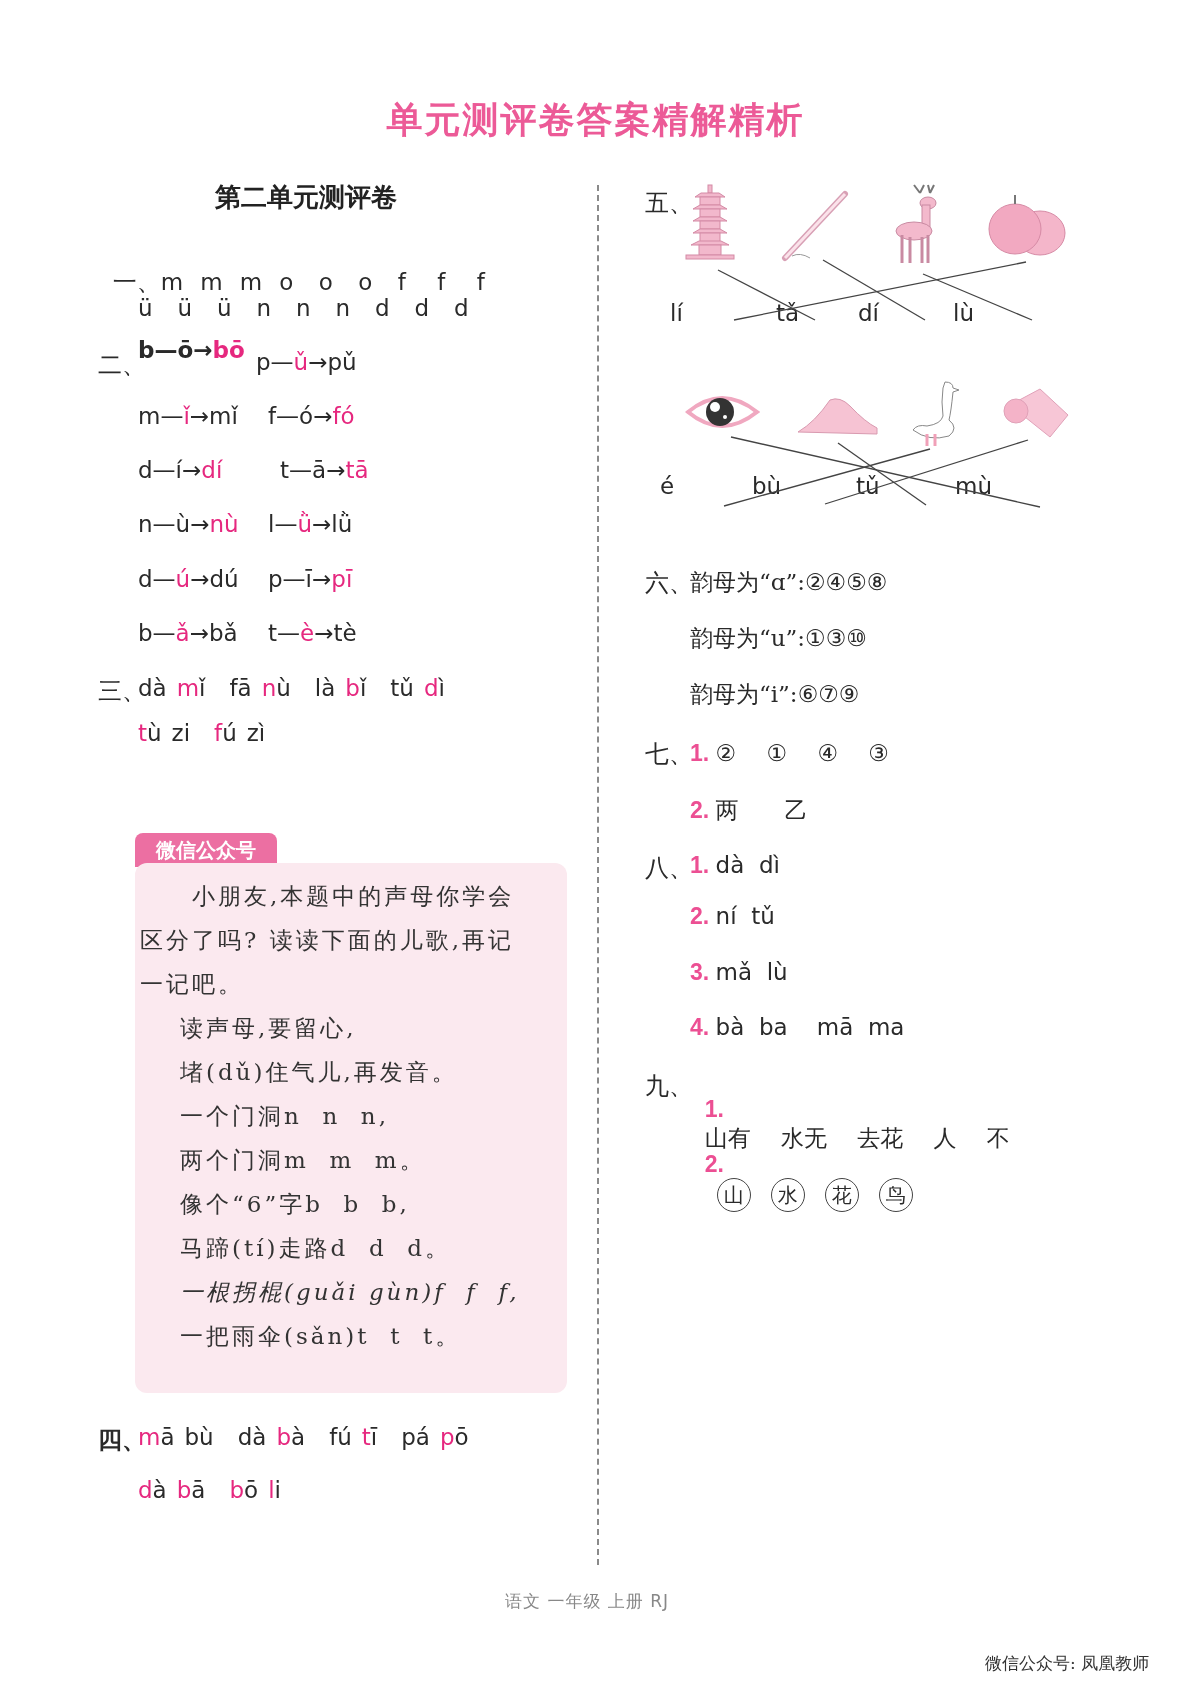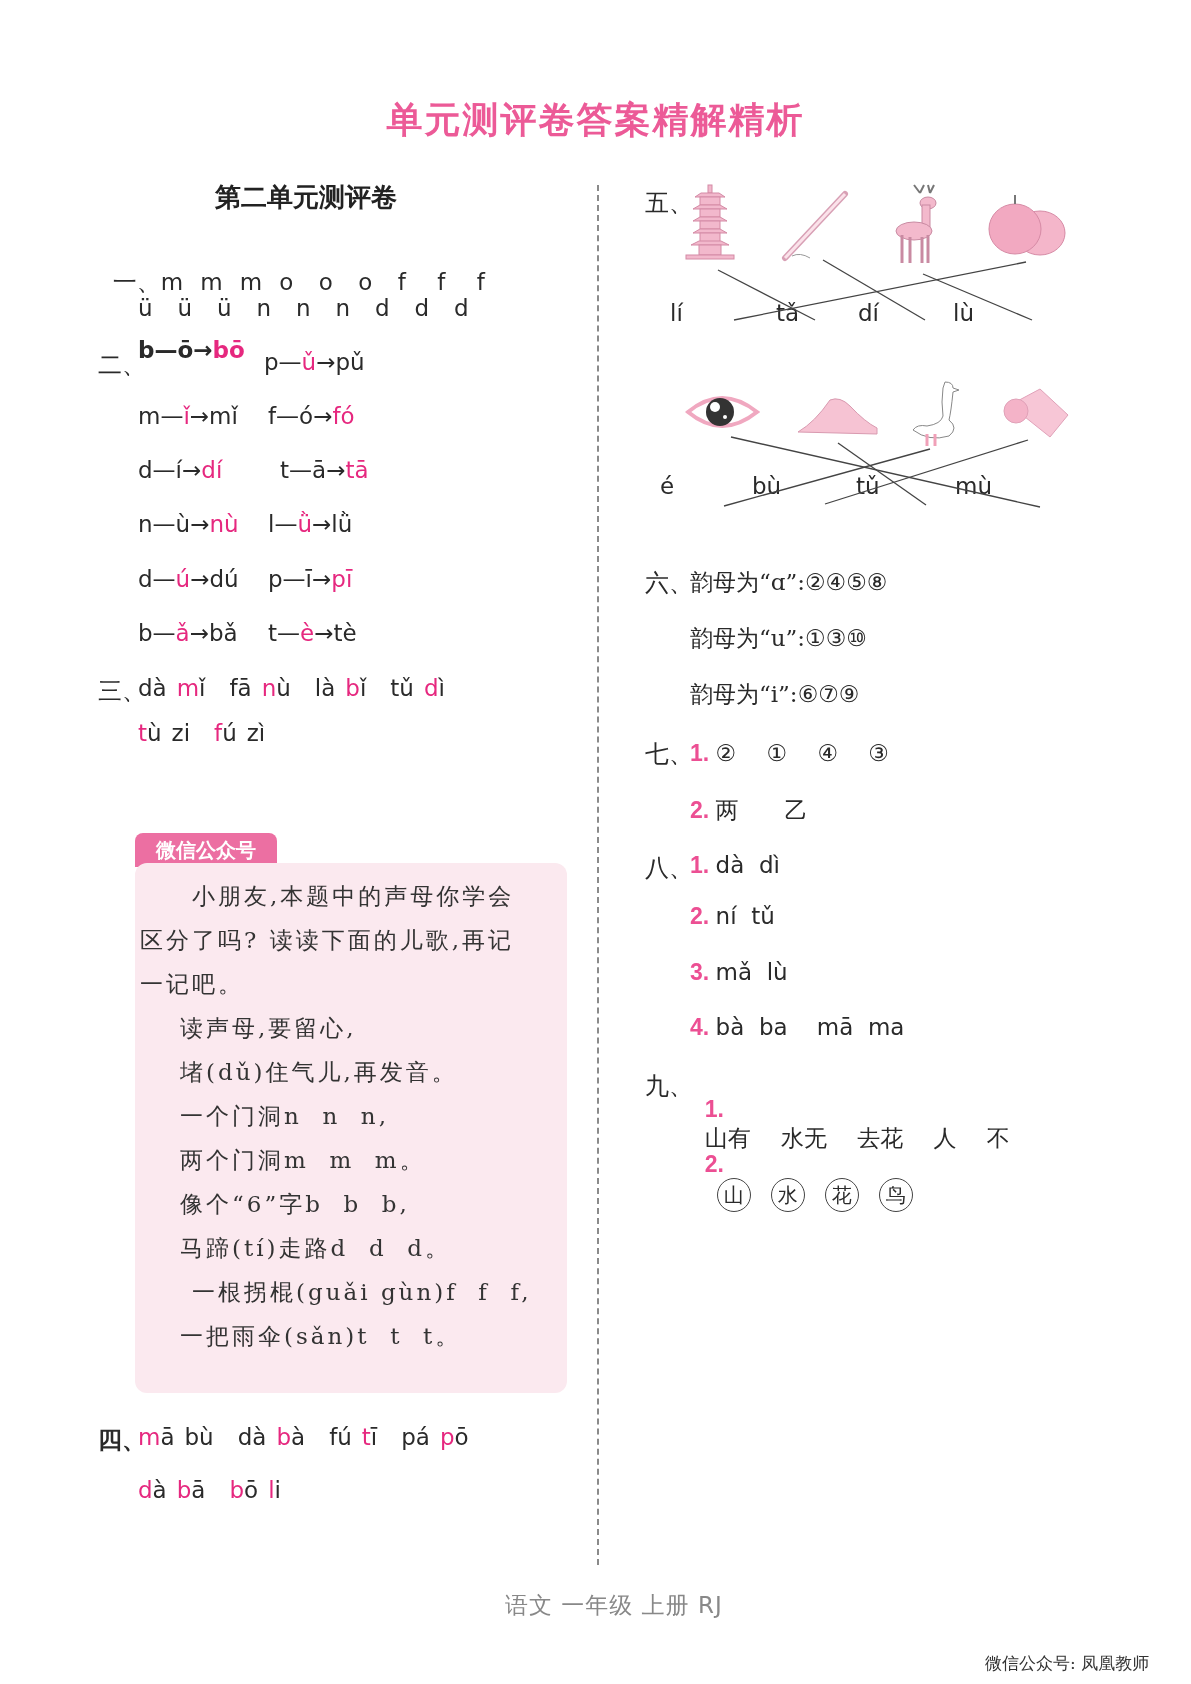--- a/index.html
+++ b/index.html
@@ -12,21 +12,21 @@
            color: #ec5a97; letter-spacing: 2px; }
   .subtitle { left: 215px; top: 180px; font-size: 26px; font-weight: bold; color: #222; }
   .divider { left: 597px; top: 185px; height: 1380px; border-left: 2px dashed #8a8a8a; }
   .line { font-size: 23px; white-space: pre; }
   .serial { font-size: 24px; }
   .pinyin { font-family: "DejaVu Sans", sans-serif; font-size: 23px; }
   .box-tab { left: 135px; top: 833px; width: 142px; height: 34px; background: #ec6fa2; color: #fff;
              font-size: 20px; border-radius: 8px 8px 0 0; text-align: center; line-height: 34px; font-weight: bold; }
   .box { left: 135px; top: 863px; width: 432px; height: 530px; background: #fbe9ef; border-radius: 12px; }
   .box .t { position: absolute; font-family: "DejaVu Serif", serif; font-size: 23px; letter-spacing: 3px; white-space: pre; color: #333; }
-  .footer { left: 505px; top: 1590px; font-size: 23px; color: #888; letter-spacing: 1px; }
+  .footer { left: 505px; top: 1590px; font-size: 17px; color: #888; letter-spacing: 1px; }
   .watermark { left: 985px; top: 1652px; font-size: 17px; color: #333; font-family: "DejaVu Serif", serif; }
   .circ { display: inline-flex; width: 32px; height: 32px; border: 1.5px solid #444; border-radius: 50%;
           align-items: center; justify-content: center; font-size: 20px; margin-right: 20px; font-family: "DejaVu Serif", serif; }
   .pic { position: absolute; }
   .plabel { position: absolute; font-size: 23px; }
   svg.lines { position: absolute; left: 0; top: 0; }
 </style>
 </head>
 <body>
 
@@ -35,21 +35,21 @@
 <div class="abs divider"></div>
 
 <div class="abs line" style="left:98px; top:240px;">
   <span class="serial">一、</span><span id="q1r1"><span class="pinyin" style="display: inline-block; width: 39.5px;">m</span><span class="pinyin" style="display: inline-block; width: 39.5px;">m</span><span class="pinyin" style="display: inline-block; width: 39.5px;">m</span><span class="pinyin" style="display: inline-block; width: 39.5px;">o</span><span class="pinyin" style="display: inline-block; width: 39.5px;">o</span><span class="pinyin" style="display: inline-block; width: 39.5px;">o</span><span class="pinyin" style="display: inline-block; width: 39.5px;">f</span><span class="pinyin" style="display: inline-block; width: 39.5px;">f</span><span class="pinyin" style="display: inline-block; width: 39.5px;">f</span></span>
 </div>
 <div class="abs line" style="left:138px; top:295px;" id="q1r2"><span class="pinyin" style="display: inline-block; width: 39.5px;">ü</span><span class="pinyin" style="display: inline-block; width: 39.5px;">ü</span><span class="pinyin" style="display: inline-block; width: 39.5px;">ü</span><span class="pinyin" style="display: inline-block; width: 39.5px;">n</span><span class="pinyin" style="display: inline-block; width: 39.5px;">n</span><span class="pinyin" style="display: inline-block; width: 39.5px;">n</span><span class="pinyin" style="display: inline-block; width: 39.5px;">d</span><span class="pinyin" style="display: inline-block; width: 39.5px;">d</span><span class="pinyin" style="display: inline-block; width: 39.5px;">d</span></div>
 
 <div class="abs serial" style="left:98px; top:349px;">二、</div>
 <div id="q2">
     <div class="line pinyin" style="position: absolute; left: 138px; top: 337px; font-weight: bold;"><span>b</span><span>—</span><span>ō</span><span>→</span><span class="pk">bō</span></div>
-    <div class="line pinyin" style="position: absolute; left: 264px; top: 349px;"><span>p</span><span>—</span><span class="pk">ǔ</span><span>→</span><span>pǔ</span></div>
+    <div class="line pinyin" style="position: absolute; left: 256px; top: 349px;"><span>p</span><span>—</span><span class="pk">ǔ</span><span>→</span><span>pǔ</span></div>
     <div class="line pinyin" style="position: absolute; left: 138px; top: 403px; text-align: right;"><span>m</span><span>—</span><span class="pk">ǐ</span><span>→</span><span>mǐ</span></div>
     <div class="line pinyin" style="position: absolute; left: 268px; top: 403px;"><span>f</span><span>—</span><span>ó</span><span>→</span><span class="pk">fó</span></div>
     <div class="line pinyin" style="position: absolute; left: 138px; top: 457px;"><span>d</span><span>—</span><span>í</span><span>→</span><span class="pk">dí</span></div>
     <div class="line pinyin" style="position: absolute; left: 280px; top: 457px;"><span>t</span><span>—</span><span>ā</span><span>→</span><span class="pk">tā</span></div>
     <div class="line pinyin" style="position: absolute; left: 138px; top: 511px;"><span>n</span><span>—</span><span>ù</span><span>→</span><span class="pk">nù</span></div>
     <div class="line pinyin" style="position: absolute; left: 268px; top: 511px;"><span>l</span><span>—</span><span class="pk">ǜ</span><span>→</span><span>lǜ</span></div>
     <div class="line pinyin" style="position: absolute; left: 138px; top: 566px;"><span>d</span><span>—</span><span class="pk">ú</span><span>→</span><span>dú</span></div>
     <div class="line pinyin" style="position: absolute; left: 268px; top: 566px;"><span>p</span><span>—</span><span>ī</span><span>→</span><span class="pk">pī</span></div>
     <div class="line pinyin" style="position: absolute; left: 138px; top: 620px;"><span>b</span><span>—</span><span class="pk">ǎ</span><span>→</span><span>bǎ</span></div>
     <div class="line pinyin" style="position: absolute; left: 268px; top: 620px;"><span>t</span><span>—</span><span class="pk">è</span><span>→</span><span>tè</span></div>
@@ -63,21 +63,21 @@
 <div class="abs box">
   <div class="t" style="left:5px; top:18px;">　　小朋友,本题中的声母你学会</div>
   <div class="t" style="left:5px; top:62px;">区分了吗? 读读下面的儿歌,再记</div>
   <div class="t" style="left:5px; top:106px;">一记吧。</div>
   <div class="t" style="left:45px; top:150px;">读声母,要留心,</div>
   <div class="t" style="left:45px; top:194px;">堵(dǔ)住气儿,再发音。</div>
   <div class="t" style="left:45px; top:238px;">一个门洞n  n  n,</div>
   <div class="t" style="left:45px; top:282px;">两个门洞m  m  m。</div>
   <div class="t" style="left:45px; top:326px;">像个“6”字b  b  b,</div>
   <div class="t" style="left:45px; top:370px;">马蹄(tí)走路d  d  d。</div>
-  <div class="t" style="left:57px; top:414px;">一根拐棍(guǎi gùn)f  f  f,</div>
+  <div class="t" style="left:45px; top:414px;font-style:italic;">一根拐棍(guǎi gùn)f  f  f,</div>
   <div class="t" style="left:45px; top:458px;">一把雨伞(sǎn)t  t  t。</div>
 </div>
 
 <div class="abs serial" style="left:98px; top:1424px; font-weight:bold;">四、</div>
 <div class="abs line" style="left:138px; top:1424px;" id="q4r1"><span class="pinyin" style="margin-right: 10px;"><span class="pk">m</span><span>ā</span></span><span class="pinyin" style="margin-right: 24px;"><span>bù</span></span><span class="pinyin" style="margin-right: 10px;"><span>dà</span></span><span class="pinyin" style="margin-right: 24px;"><span class="pk">b</span><span>à</span></span><span class="pinyin" style="margin-right: 10px;"><span>fú</span></span><span class="pinyin" style="margin-right: 24px;"><span class="pk">t</span><span>ī</span></span><span class="pinyin" style="margin-right: 10px;"><span>pá</span></span><span class="pinyin" style="margin-right: 24px;"><span class="pk">p</span><span>ō</span></span></div>
 <div class="abs line" style="left:138px; top:1477px;" id="q4r2"><span class="pinyin" style="margin-right: 10px;"><span class="pk">d</span><span>à</span></span><span class="pinyin" style="margin-right: 24px;"><span class="pk">b</span><span>ā</span></span><span class="pinyin" style="margin-right: 10px;"><span class="pk">b</span><span>ō</span></span><span class="pinyin" style="margin-right: 24px;"><span class="pk">l</span><span>i</span></span></div>
 
 <div class="abs serial" style="left:645px; top:187px;">五、</div>
 
 <svg class="pic" style="left:685px; top:183px;" width="50" height="80">

